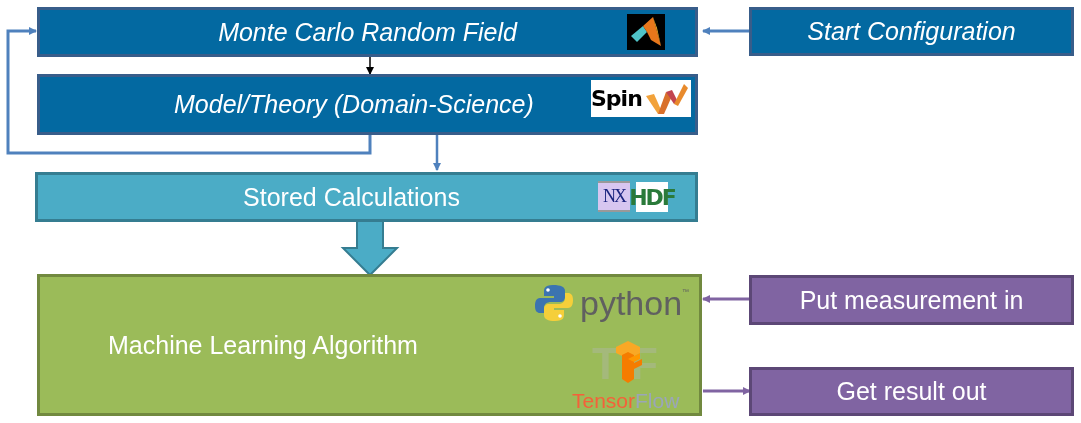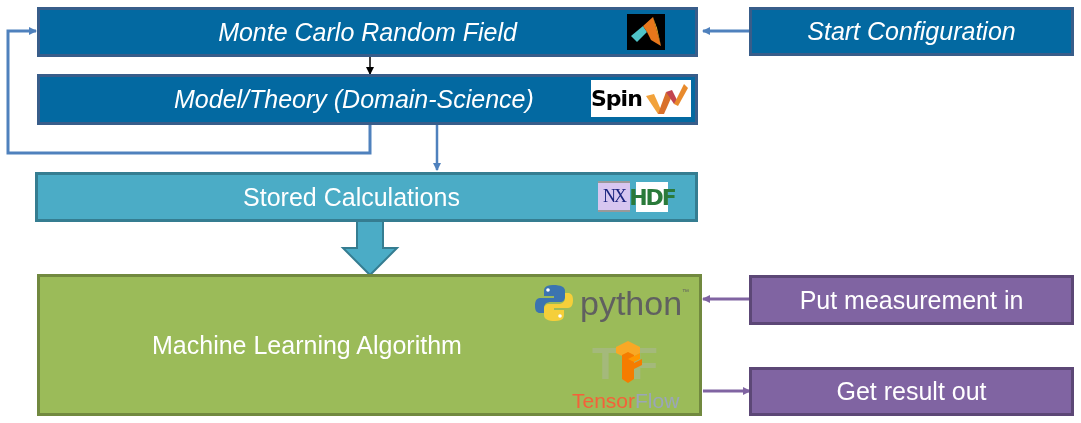--- a/index.html
+++ b/index.html
@@ -50,21 +50,21 @@
   <span class="label">Monte Carlo Random Field</span>
 </div>
 <div class="logo" style="left:627px; top:14px; width:38px; height:36px; background:#000;">
   <svg width="38" height="36" viewBox="0 0 38 36">
     <polygon points="4,22 16,12 20,18 10,28" fill="#4fc3c8"></polygon>
     <polygon points="16,12 26,3 34,32 24,26 20,18" fill="#e8771b"></polygon>
     <polygon points="26,3 30,14 34,32" fill="#f5b82e"></polygon>
   </svg>
 </div>
 
-<div class="box blue" style="left:37px; top:74px; width:661px; height:51px; justify-content:flex-start; padding-left:134px;">
+<div class="box blue" style="left:37px; top:74px; width:661px; height:61px; justify-content:flex-start; padding-left:134px;">
   <span class="label">Model/Theory (Domain-Science)</span>
 </div>
 <div class="logo" style="left:591px; top:80px; width:100px; height:37px; background:#fff; display:flex; align-items:center;">
   <span style="font-family:'DejaVu Sans', sans-serif; font-weight:bold; font-size:22px; color:#000; padding-left:0; letter-spacing:-1px;">Spin</span>
   <svg width="44" height="34" viewBox="0 0 44 34" style="margin-left:2px;">
     <polygon points="2,14 10,12 18,30 14,32" fill="#f2a23a"></polygon>
     <polygon points="14,32 22,10 28,14 20,32" fill="#d9702b"></polygon>
     <polygon points="22,10 30,22 34,20 28,8" fill="#c2444f"></polygon>
     <polygon points="30,22 40,2 44,6 34,24" fill="#e88a2c"></polygon>
   </svg>
@@ -73,21 +73,21 @@
 <div class="box teal" style="left:35px; top:172px; width:663px; height:50px;">
   <span class="label" style="margin-left:-30px;">Stored Calculations</span>
 </div>
 <div class="logo" style="left:598px; top:181px; width:32px; height:31px; background:#d7c6f0; border-top:2px solid #999; border-bottom:2px solid #999; display:flex; align-items:center; justify-content:center;">
   <span style="font-family:'Liberation Serif', serif; font-size:18px; color:#1a237e; letter-spacing:-2px;">NX</span>
 </div>
 <div class="logo" style="left:636px; top:182px; width:32px; height:30px; background:#fff; display:flex; align-items:center; justify-content:center;">
   <span style="font-family:'DejaVu Sans', sans-serif; font-weight:bold; font-size:22px; color:#2a7a3a; letter-spacing:-2px;">HDF</span>
 </div>
 
-<div class="box green" style="left:37px; top:274px; width:665px; height:142px; justify-content:flex-start; padding-left:112px;">
+<div class="box green" style="left:37px; top:274px; width:665px; height:142px; justify-content:flex-start; padding-left:68px;">
   <span class="label">Machine Learning Algorithm</span>
 </div>
 <div class="logo" style="left:534px; top:284px; width:160px; height:40px; display:flex; ">
   <svg width="40" height="38" viewBox="0 0 40 38">
     <path d="M19,1 C10,1 10,5 10,8 L10,12 L20,12 L20,14 L6,14 C2,14 1,18 1,22 C1,27 3,29 6,29 L10,29 L10,24 C10,20 13,18 17,18 L26,18 C29,18 31,16 31,13 L31,7 C31,3 27,1 19,1 Z" fill="#3b74b0"></path>
     <circle cx="14" cy="6" r="1.8" fill="#fff"></circle>
     <path d="M21,37 C30,37 30,33 30,30 L30,26 L20,26 L20,24 L34,24 C38,24 39,20 39,16 C39,11 37,9 34,9 L31,9 L31,14 C31,18 28,20 24,20 L15,20 C12,20 10,22 10,25 L10,31 C10,35 14,37 21,37 Z" fill="#f5cf3a"></path>
     <circle cx="26" cy="32" r="1.8" fill="#fff"></circle>
   </svg>
   <span style="font-size:34px; color:#606060; margin-left:6px; letter-spacing:0px;">python</span>

